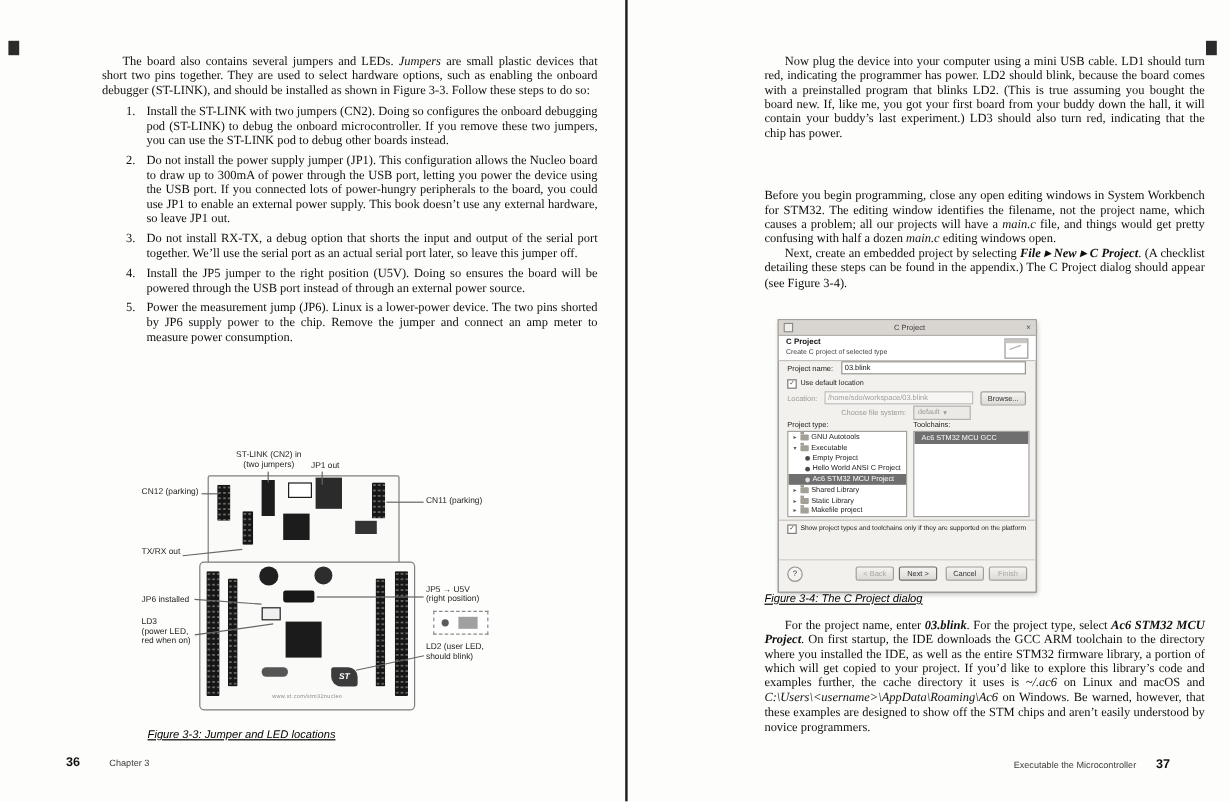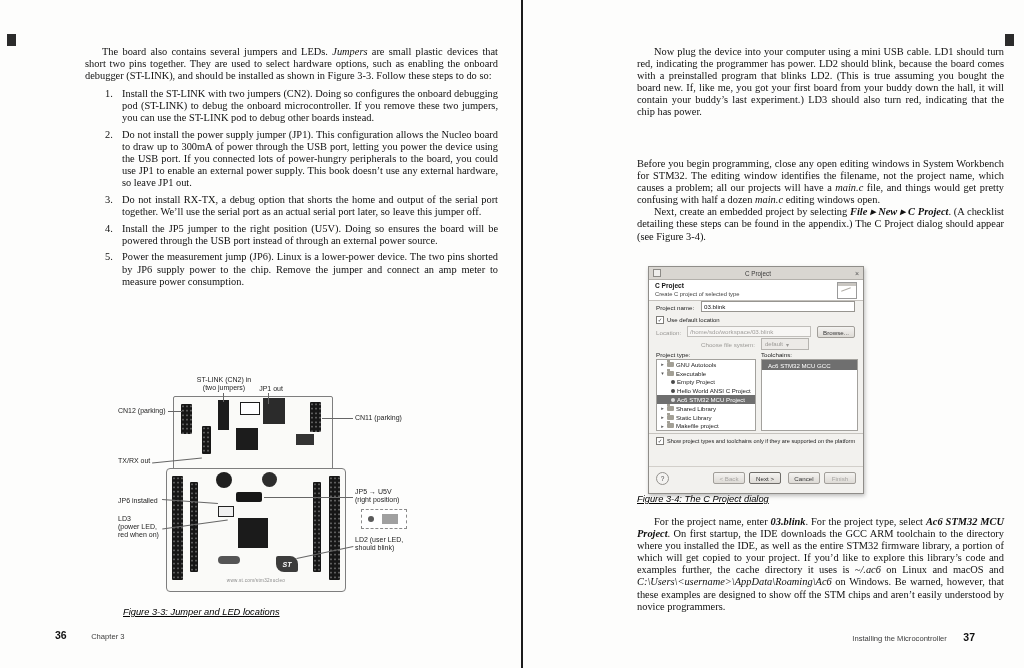--- a/index.html
+++ b/index.html
@@ -111,21 +111,21 @@
       <div class="step">
           <span class="step-num">1.</span>
           <span class="step-body">Install the ST-LINK with two jumpers (CN2). Doing so configures the onboard debugging pod (ST-LINK) to debug the onboard microcontroller. If you remove these two jumpers, you can use the ST-LINK pod to debug other boards instead.</span>
         </div>
       <div class="step">
           <span class="step-num">2.</span>
           <span class="step-body">Do not install the power supply jumper (JP1). This configuration allows the Nucleo board to draw up to 300mA of power through the USB port, letting you power the device using the USB port. If you connected lots of power-hungry peripherals to the board, you could use JP1 to enable an external power supply. This book doesn’t use any external hardware, so leave JP1 out.</span>
         </div>
       <div class="step">
           <span class="step-num">3.</span>
-          <span class="step-body">Do not install RX-TX, a debug option that shorts the home and output of the serial port together. We’ll use the serial port as an actual serial port later, so leave this jumper off.</span>
+          <span class="step-body">Do not install RX-TX, a debug option that shorts the input and output of the serial port together. We’ll use the serial port as an actual serial port later, so leave this jumper off.</span>
         </div>
       <div class="step">
           <span class="step-num">4.</span>
           <span class="step-body">Install the JP5 jumper to the right position (U5V). Doing so ensures the board will be powered through the USB port instead of through an external power source.</span>
         </div>
       <div class="step">
           <span class="step-num">5.</span>
           <span class="step-body">Power the measurement jump (JP6). Linux is a lower-power device. The two pins shorted by JP6 supply power to the chip. Remove the jumper and connect an amp meter to measure power consumption.</span>
         </div>
     </div>
@@ -300,16 +300,16 @@
     <button class="dbtn" style="left:100px;top:205px;width:32px;border-color:#6f6d69;">Next &gt;</button>
     <button class="dbtn" style="left:139px;top:205px;width:32px;">Cancel</button>
     <button class="dbtn disabled" style="left:175px;top:205px;width:32px;">Finish</button>
   </div>
 
   <div class="caption" style="left:114px;top:494px;">Figure 3-4: The C Project dialog</div>
 
   <p id="r-para4" class="bodytext indent" style="margin:0;"><span>For the project name, enter </span><span class="bold">03.blink</span><span>. For the project type, select </span><span class="bold">Ac6 STM32 MCU Project</span><span>. On first startup, the IDE downloads the GCC ARM toolchain to the directory where you installed the IDE, as well as the entire STM32 firmware library, a portion of which will get copied to your project. If you’d like to explore this library’s code and examples further, the cache directory it uses is </span><span class="ital">~/.ac6</span><span> on Linux and macOS and </span><span class="ital">C:\Users\&lt;username&gt;\AppData\Roaming\Ac6</span><span> on Windows. Be warned, however, that these examples are designed to show off the STM chips and aren’t easily understood by novice programmers.</span></p>
 
   <div class="footer" style="left:0;top:627px;width:452px;text-align:right;">
-    <span class="footlabel">Installing the Microcontroller</span>
+    <span class="footlabel">Executable the Microcontroller</span>
     <span class="pageno" style="margin-left:12px;">37</span>
   </div>
 </div>
 
 </body></html>

